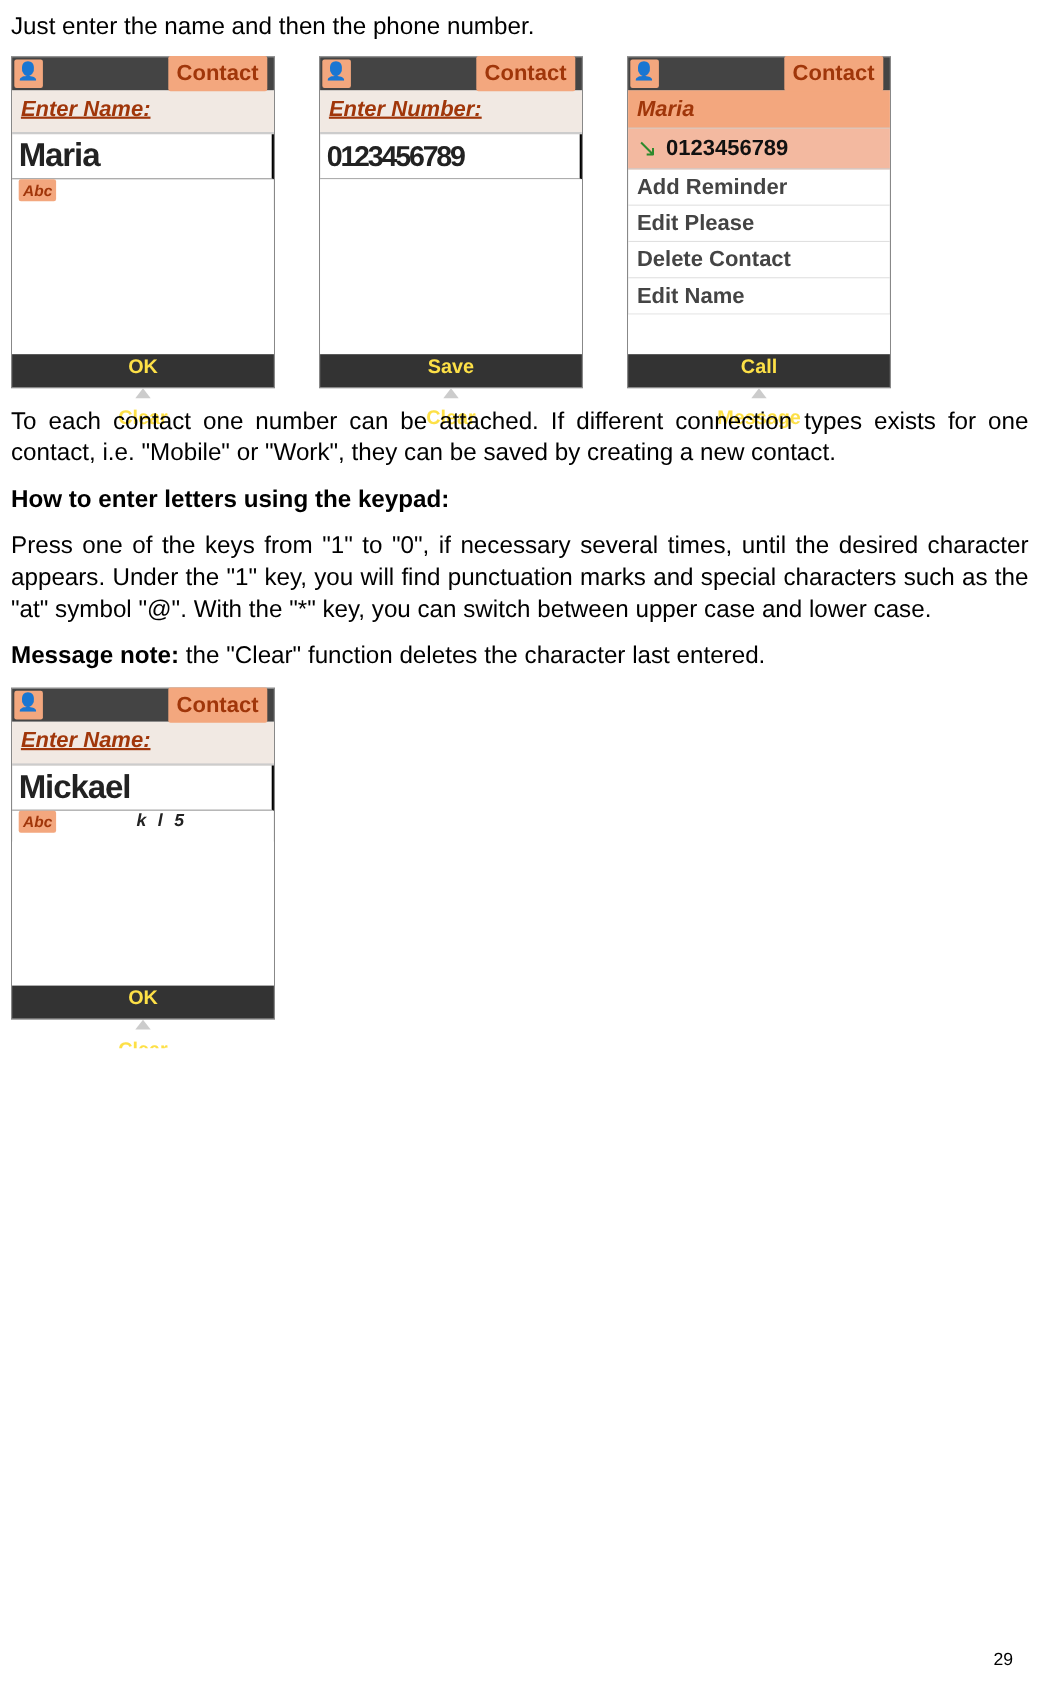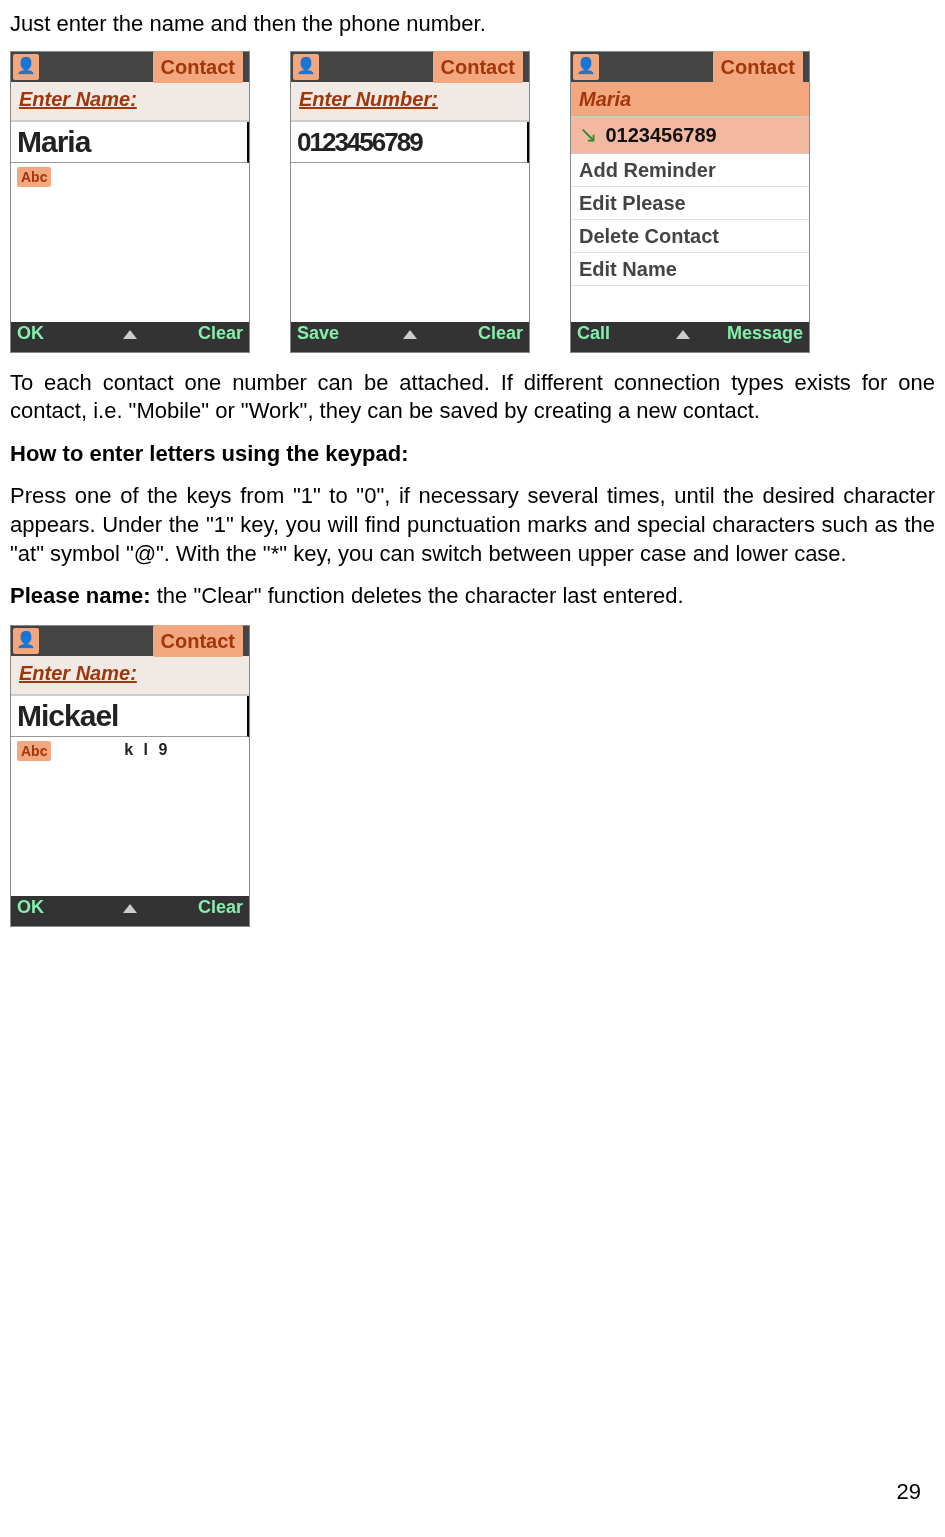--- a/index.html
+++ b/index.html
@@ -72,49 +72,51 @@
     padding: 2px 6px;
     border-bottom: 1px solid #999;
     min-height: 36px;
     line-height: 36px;
     letter-spacing: -1px;
   }
   .field-value.small { font-size: 26px; letter-spacing: -2px; }
   .hint-row {
     height: 28px;
     display: flex;
-    align-items: center;
+    align-items: flex-start;
     padding: 0 6px;
     font-size: 16px;
     color: #444;
+    font-style: italic;
   }
   .hint-row .abc {
     background: #f3a77e;
     color: #a0360a;
     font-size: 14px;
     font-weight: bold;
     padding: 1px 4px;
     border-radius: 2px;
   }
   .hint-row .hint-chars {
     margin-left: auto;
     margin-right: auto;
     color: #222;
     font-weight: bold;
     letter-spacing: 3px;
   }
   .body-area { flex: 1; background: #fff; min-height: 120px; }
   .softkeys {
     height: 30px;
     background: #333;
-    color: #86efac;
-    display: flex;
-    align-items: flex-start;
+    color: #fde047;
+    display: flex;
+    align-items: center;
     font-size: 18px;
     font-weight: bold;
+    flex-direction: column;
   }
   .softkeys .sk { flex: 1; padding: 0 6px; }
   .softkeys .sk.left { text-align: left; }
   .softkeys .sk.mid { text-align: center; position:relative; }
   .softkeys .sk.mid::before{
     content:""; display:inline-block;
     width:0;height:0;border-left:7px solid transparent;border-right:7px solid transparent;border-bottom:9px solid #ccc;
     margin:0 2px;
   }
   .softkeys .sk.right { text-align: right; }
@@ -138,23 +140,23 @@
   .sel-row .num { color:#111; font-weight:bold; font-size:20px;}
   .menu-item {
     padding: 3px 8px;
     color: #444;
     font-weight: bold;
     font-size: 20px;
     border-bottom: 1px solid #e0e0e0;
   }
   .page-num {
     position: fixed;
-    bottom: 30px;
+    bottom: 16px;
     right: 24px;
-    font-size: 22px;
+    font-size: 16px;
   }
   .cursor { border-right: 2px solid #000; padding-right:0; }
 </style>
 </head>
 <body>
 
 <div class="intro">Just enter the name and then the phone number.</div>
 
 <div class="screens-row">
 
@@ -215,35 +217,35 @@
 
 </div>
 
 <div class="notes">To each contact one number can be attached. If different connection types exists for one contact, i.e. "Mobile" or "Work", they can be saved by creating a new contact.</div>
 
 <div class="notes bold">How to enter letters using the keypad:</div>
 
 <div class="notes">Press one of the keys from "1" to "0", if necessary several times, until the desired character appears. Under the "1" key, you will find punctuation marks and special characters such as the "at" symbol "@". With the "*" key, you can switch between upper case and lower case.</div>
 
 <div class="notes">
-  <span class="bold">Please name:</span><span> the "Clear" function deletes the character last entered.</span>
+  <span class="bold">Message note:</span><span> the "Clear" function deletes the character last entered.</span>
 </div>
 
 <div class="screens-row">
 
   <div class="phone-screen" style="height:300px">
     <div class="titlebar">
       <span class="icon-box">👤</span>
       <span class="title">Contact</span>
     </div>
     <div class="field-label">Enter Name:</div>
     <div class="field-value cursor">Mickael</div>
     <div class="hint-row">
       <span class="abc">Abc</span>
-      <span class="hint-chars">k l 9</span>
+      <span class="hint-chars">k l 5</span>
     </div>
     <div class="body-area"></div>
     <div class="softkeys">
       <span class="sk left">OK</span>
       <span class="sk mid"></span>
       <span class="sk right">Clear</span>
     </div>
   </div>
 </div>
 

